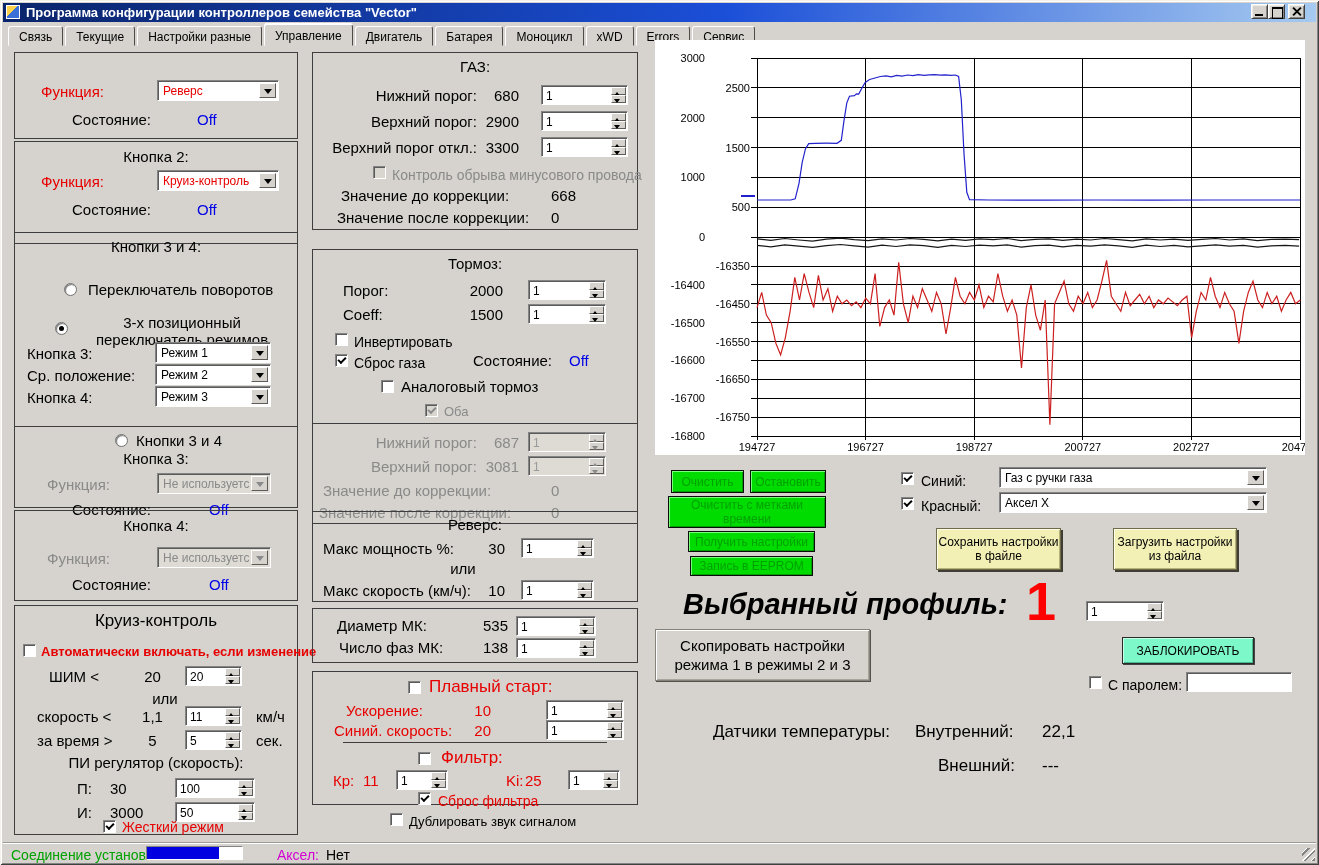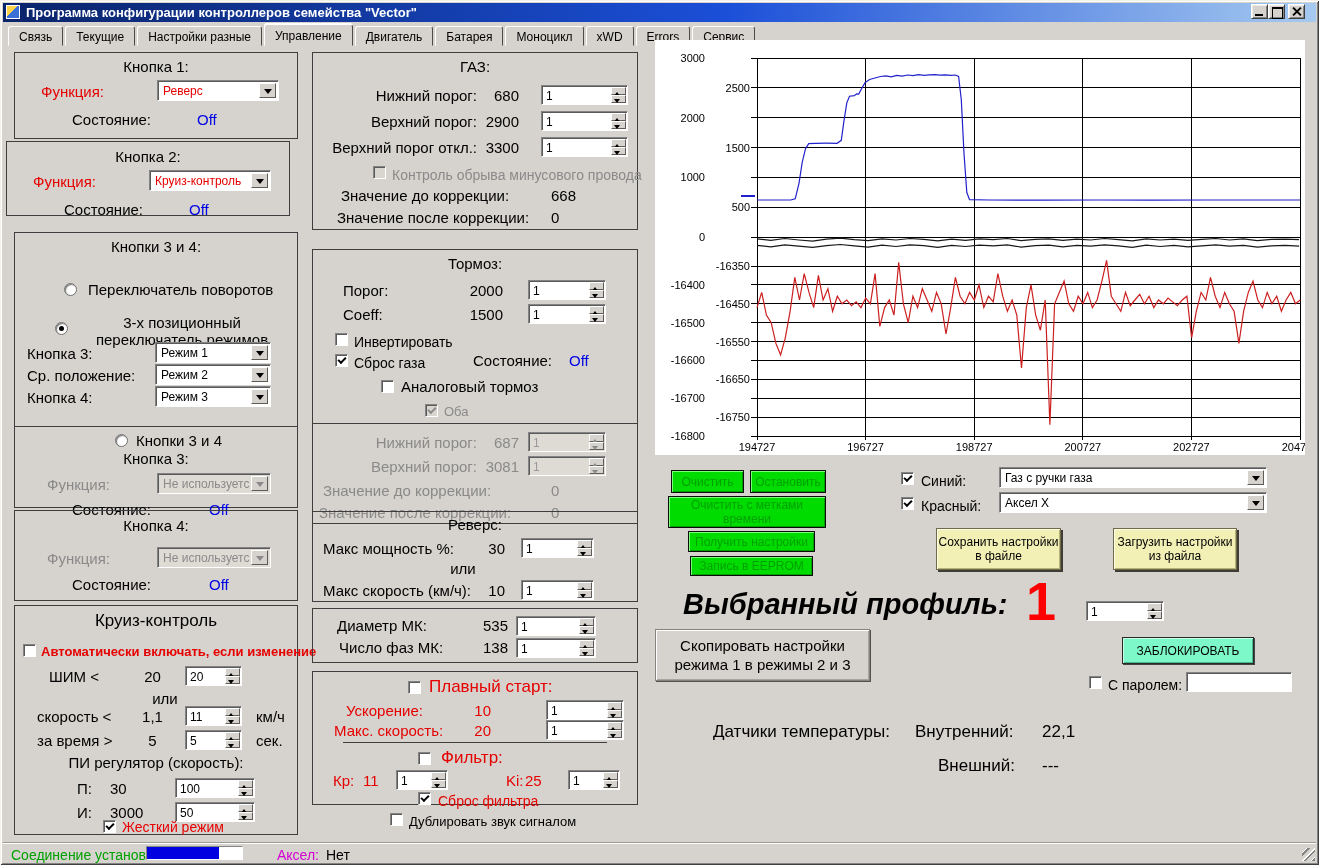--- a/index.html
+++ b/index.html
@@ -73,33 +73,32 @@
     <span class="tab active">Управление</span>
     <span class="tab">Двигатель</span>
     <span class="tab">Батарея</span>
     <span class="tab">Моноцикл</span>
     <span class="tab">xWD</span>
     <span class="tab">Errors</span>
     <span class="tab">Сервис</span>
   </div>
 
   <div class="gbox" style="left:14px;top:52px;width:284px;height:87px">
-    <div class="ctr s15" style="top:5px">Кнопка 1:</div>
     <span class="t s15 red" style="left:26px;top:30px">Функция:</span>
     <div class="combo" style="left:142px;top:27px;width:122px">
       <span class="cv red">Реверс</span>
       <span class="db">
           <i class="arr"></i>
         </span>
     </div>
     <span class="t s15" style="left:57px;top:58px">Состояние:</span>
     <span class="t s15 blue" style="left:182px;top:58px">Off</span>
   </div>
 
-  <div class="gbox" style="left:6px;top:141px;width:284px;height:75px">
+  <div class="gbox" style="left:14px;top:141px;width:284px;height:103px">
     <div class="ctr s15" style="top:6px">Кнопка 2:</div>
     <span class="t s15 red" style="left:26px;top:31px">Функция:</span>
     <div class="combo" style="left:142px;top:28px;width:122px">
       <span class="cv red">Круиз-контроль</span>
       <span class="db">
           <i class="arr"></i>
         </span>
     </div>
     <span class="t s15" style="left:57px;top:59px">Состояние:</span>
     <span class="t s15 blue" style="left:182px;top:59px">Off</span>
@@ -358,21 +357,21 @@
     <span class="t s17 red" style="left:116px;top:5px">Плавный старт:</span>
     <span class="t s15 red" style="left:33px;top:30px">Ускорение:</span>
     <span class="t s15 red" style="left:150px;top:30px;width:28px;text-align:right">10</span>
     <div class="spin" style="left:233px;top:28px;width:78px">
       <span class="sv">1</span>
       <span class="sbs">
           <i class="sb up"></i>
           <i class="sb dn"></i>
         </span>
     </div>
-    <span class="t s15 red" style="left:21px;top:50px">Макс. скорость:</span>
+    <span class="t s15 red" style="left:21px;top:50px">Синий. скорость:</span>
     <span class="t s15 red" style="left:150px;top:50px;width:28px;text-align:right">20</span>
     <div class="spin" style="left:233px;top:48px;width:78px">
       <span class="sv">1</span>
       <span class="sbs">
           <i class="sb up"></i>
           <i class="sb dn"></i>
         </span>
     </div>
     <div class="hr2" style="left:30px;right:30px;top:70px"></div>
     <span class="cb" style="left:105px;top:80px"></span>

